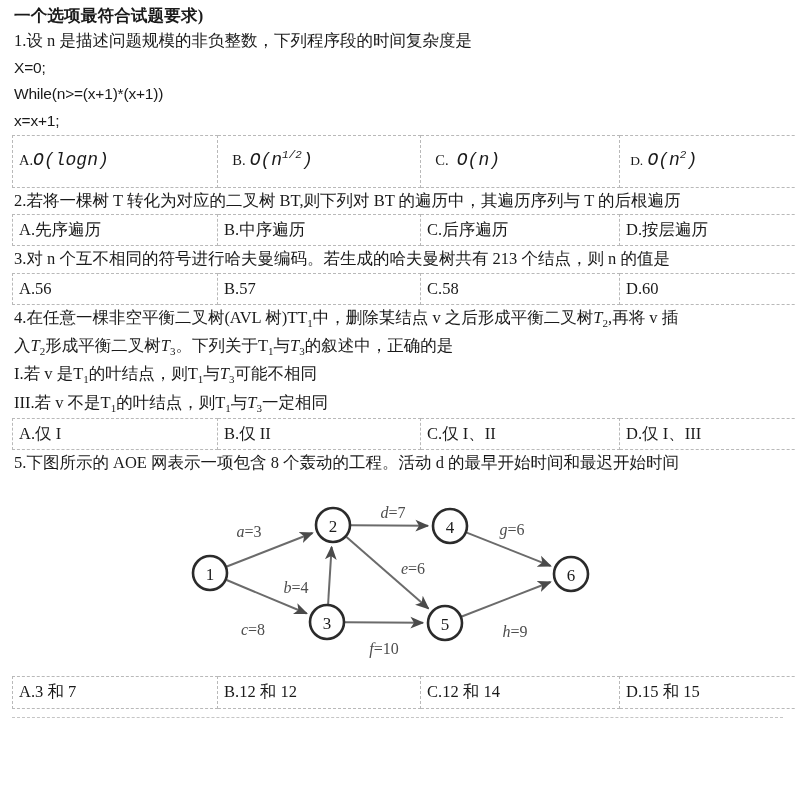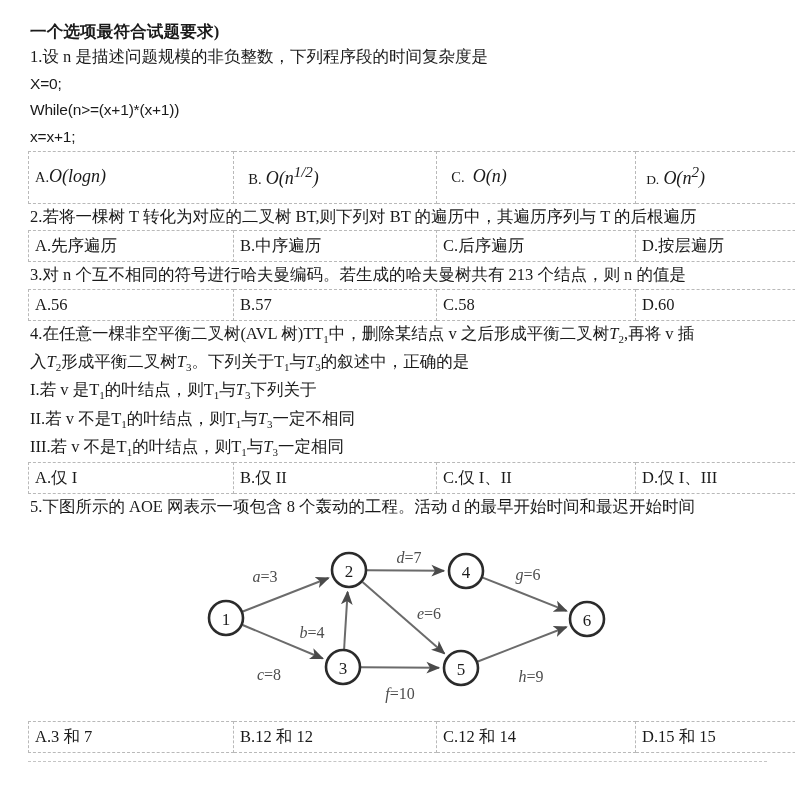--- a/index.html
+++ b/index.html
@@ -12,21 +12,21 @@
     height: 803px;
     font-family: "Liberation Serif", "DejaVu Serif", serif;
     color: #1a1a1a;
     overflow: hidden;
     position: relative;
   }
   .page {
     position: relative;
     width: 795px;
     height: 803px;
-    padding: 16px;
+    padding: 0;
     box-sizing: border-box;
   }
   .pad {
     padding-left: 14px;
     padding-right: 20px;
   }
 
   .doc-heading {
     font-weight: bold;
     font-size: 16.5px;
@@ -63,25 +63,25 @@
     line-height: 1.4;
     white-space: nowrap;
   }
   table.opts.tall td { height: 44px; }
   table.opts td.c1 { width: 192px; }
   table.opts td.c2 { width: 190px; }
   table.opts td.c3 { width: 186px; margin-left: 36px; }
   table.opts td.c4 { width: 192px; }
 
   .mathi {
-    font-family: Liberation Serif, serif;
+    font-family: Liberation Mono, monospace;
     font-style: italic;
     font-size: 18px;
   }
-  .sup { font-size: 15px; vertical-align: super; font-style: italic; text-align: right; }
+  .sup { font-size: 11px; vertical-align: super; font-style: italic; text-align: right; }
   .optlbl { font-size: 14.5px; }
   .optlbl-sm { font-size: 13.5px; }
   sub.tsub { font-size: 11px; vertical-align: sub; font-style: normal; }
   .Tsym { font-style: italic; margin-top: 46px; }
   .Tup { font-style: normal; }
 
   
   .graph-wrap {
     position: relative;
     width: 795px;
@@ -168,23 +168,22 @@
       <td class="c3">C.58</td>
       <td class="c4">D.60</td>
     </tr>
   </tbody>
     </table>
 
   <div class="pad qline"><span>4.在任意一棵非空平衡二叉树(AVL 树)T</span><span class="Tup">T<sub class="tsub">1</sub></span><span>中，删除某结点 v 之后形成平衡二叉树</span><span class="Tsym">T<sub class="tsub">2</sub></span><span>,再将 v 插</span></div>
 
   <div class="pad qline"><span>入</span><span class="Tsym">T<sub class="tsub">2</sub></span><span>形成平衡二叉树</span><span class="Tsym">T<sub class="tsub">3</sub></span><span>。下列关于</span><span class="Tup">T<sub class="tsub">1</sub></span><span>与</span><span class="Tsym">T<sub class="tsub">3</sub></span><span>的叙述中，正确的是</span></div>
 
-  <div class="pad qline"><span>I.</span><span>若 v 是</span><span class="Tup">T<sub class="tsub">1</sub></span><span>的叶结点，则</span><span class="Tup">T<sub class="tsub">1</sub></span><span>与</span><span class="Tsym">T<sub class="tsub">3</sub></span><span>下列关于</span></div>
-
-  <div class="pad qline"><span>II.</span><span>若 v 不是</span><span class="Tup">T<sub class="tsub">1</sub></span><span>的叶结点，则</span><span class="Tup">T<sub class="tsub">1</sub></span><span>与</span><span class="Tsym">T<sub class="tsub">3</sub></span><span>一定不相同</span></div>
+  <div class="pad qline"><span>I.</span><span>若 v 是</span><span class="Tup">T<sub class="tsub">1</sub></span><span>的叶结点，则</span><span class="Tup">T<sub class="tsub">1</sub></span><span>与</span><span class="Tsym">T<sub class="tsub">3</sub></span><span>可能不相同</span></div>
+
 
   <div class="pad qline"><span>III.</span><span>若 v 不是</span><span class="Tup">T<sub class="tsub">1</sub></span><span>的叶结点，则</span><span class="Tup">T<sub class="tsub">1</sub></span><span>与</span><span class="Tsym">T<sub class="tsub">3</sub></span><span>一定相同</span></div>
 
   <table class="opts">
     <tbody>
         <tr>
       <td class="c1">A.仅 I</td>
       <td class="c2">B.仅 II</td>
       <td class="c3">C.仅 I、II</td>
       <td class="c4">D.仅 I、III</td>

